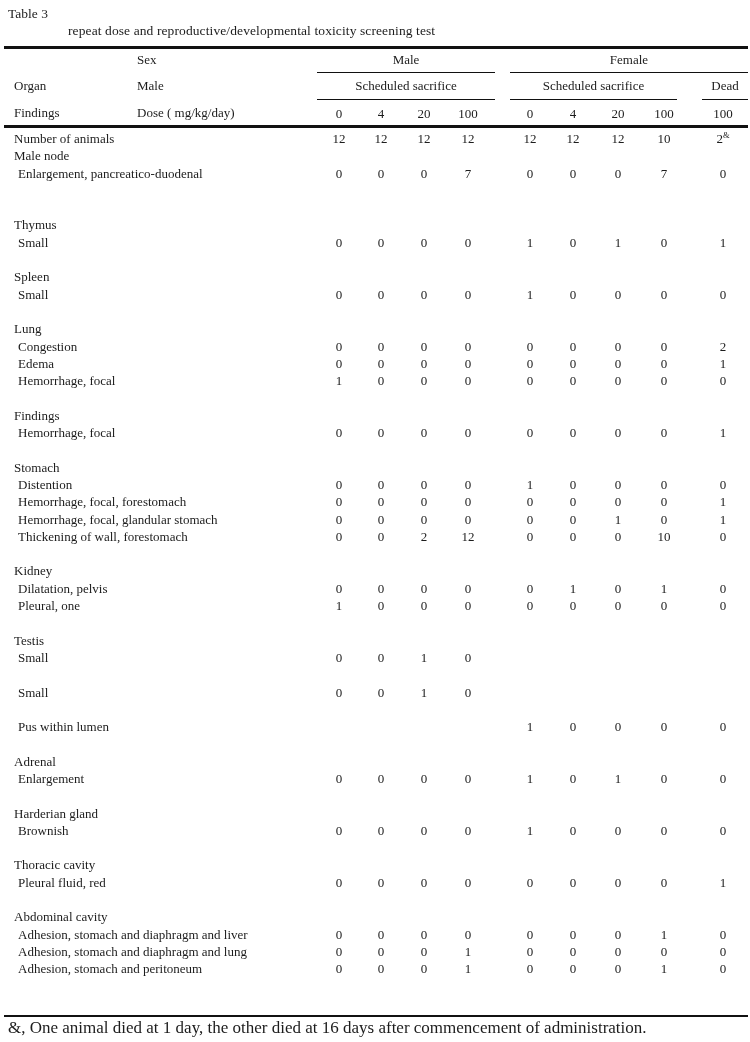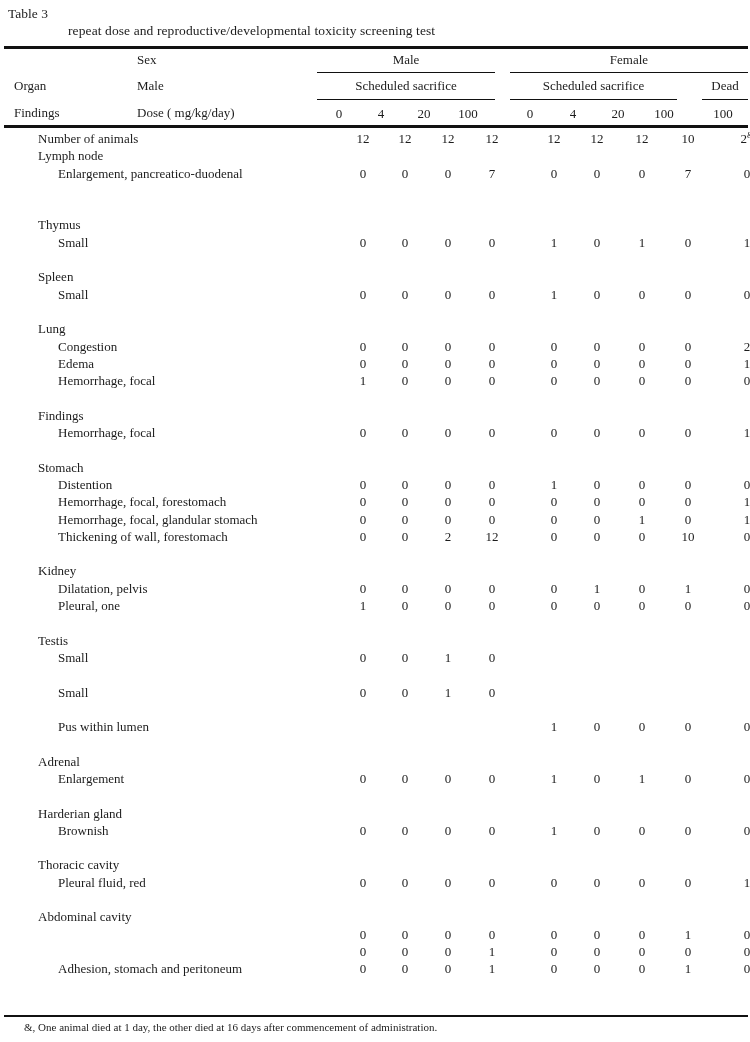--- a/index.html
+++ b/index.html
@@ -19,28 +19,28 @@
   .caption .ttext { flex:1; font-size:13.5px; line-height:17px; letter-spacing:0.1px; }
 
   
   .val {
     position:absolute; transform:translateX(-50%); text-align:center;
     font-size:13px; white-space:nowrap;
   }
   sup { font-size:8.5px; line-height:0; }
 
   
-  #table-body { position:absolute; top:130px; left:0; width:650px;margin-left:24px; }
+  #table-body { position:absolute; top:130px; left:0; width:650px; }
   .brow { position:relative; height:17.3px; line-height:17.3px; font-size:13px; }
   .brow .val { top:0; line-height:17.3px; }
   .rlabel { position:absolute; left:14px; top:0; white-space:nowrap; }
-  .rlabel.ind { left:34px;text-align:right; }
+  .rlabel.ind { left:18px;text-align:right; }
   .spacer { width:100%; }
 
-  .footnote { position:absolute; left:8px; top:1020px; font-size:11px; line-height:15px; white-space:nowrap;margin-left:16px; }
+  .footnote { position:absolute; left:8px; top:1020px; font-size:17px; line-height:15px; white-space:nowrap; }
 </style>
 </head>
 <body>
 
 <div class="page">
 
   <div class="caption">
     <span class="tnum">Table 3</span>
     <span class="ttext">
       <br>
@@ -86,21 +86,21 @@
         <span class="val" style="left: 381px;">12</span>
         <span class="val" style="left: 424px;">12</span>
         <span class="val" style="left: 468px;">12</span>
         <span class="val" style="left: 530px;">12</span>
         <span class="val" style="left: 573px;">12</span>
         <span class="val" style="left: 618px;">12</span>
         <span class="val" style="left: 664px;">10</span>
         <span class="val" style="left: 723px;">2<sup>&amp;</sup></span>
       </div>
       <div class="brow">
-        <span class="rlabel">Lymph node</span>
+        <span class="rlabel">Male node</span>
       </div>
       <div class="brow">
         <span class="rlabel ind">Enlargement, pancreatico-duodenal</span>
         <span class="val" style="left: 339px;">0</span>
         <span class="val" style="left: 381px;">0</span>
         <span class="val" style="left: 424px;">0</span>
         <span class="val" style="left: 468px;">7</span>
         <span class="val" style="left: 530px;">0</span>
         <span class="val" style="left: 573px;">0</span>
         <span class="val" style="left: 618px;">0</span>
@@ -349,31 +349,33 @@
         <span class="val" style="left: 573px;">0</span>
         <span class="val" style="left: 618px;">0</span>
         <span class="val" style="left: 664px;">0</span>
         <span class="val" style="left: 723px;">1</span>
       </div>
       <div class="spacer" style="height: 17.3px;"></div>
       <div class="brow">
         <span class="rlabel">Abdominal cavity</span>
       </div>
       <div class="brow">
+        <span class="rlabel ind">Adhesion, stomach and diaphragm and liver</span>
         <span class="val" style="left: 339px;">0</span>
         <span class="val" style="left: 381px;">0</span>
         <span class="val" style="left: 424px;">0</span>
         <span class="val" style="left: 468px;">0</span>
         <span class="val" style="left: 530px;">0</span>
         <span class="val" style="left: 573px;">0</span>
         <span class="val" style="left: 618px;">0</span>
         <span class="val" style="left: 664px;">1</span>
         <span class="val" style="left: 723px;">0</span>
       </div>
       <div class="brow">
+        <span class="rlabel ind">Adhesion, stomach and diaphragm and lung</span>
         <span class="val" style="left: 339px;">0</span>
         <span class="val" style="left: 381px;">0</span>
         <span class="val" style="left: 424px;">0</span>
         <span class="val" style="left: 468px;">1</span>
         <span class="val" style="left: 530px;">0</span>
         <span class="val" style="left: 573px;">0</span>
         <span class="val" style="left: 618px;">0</span>
         <span class="val" style="left: 664px;">0</span>
         <span class="val" style="left: 723px;">0</span>
       </div>

